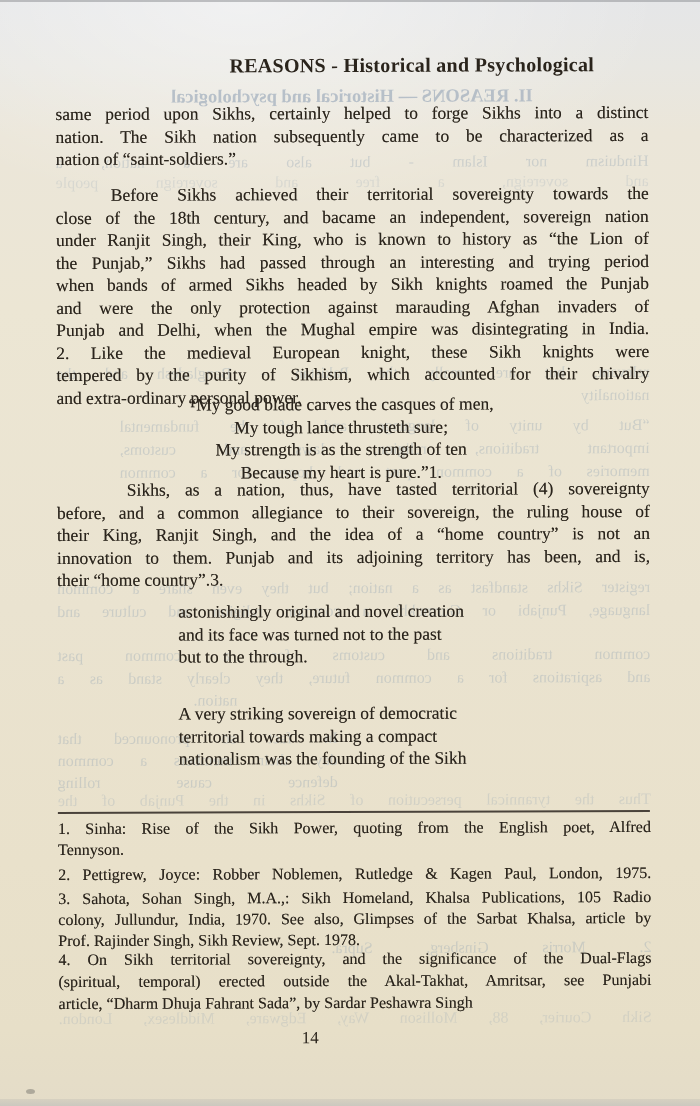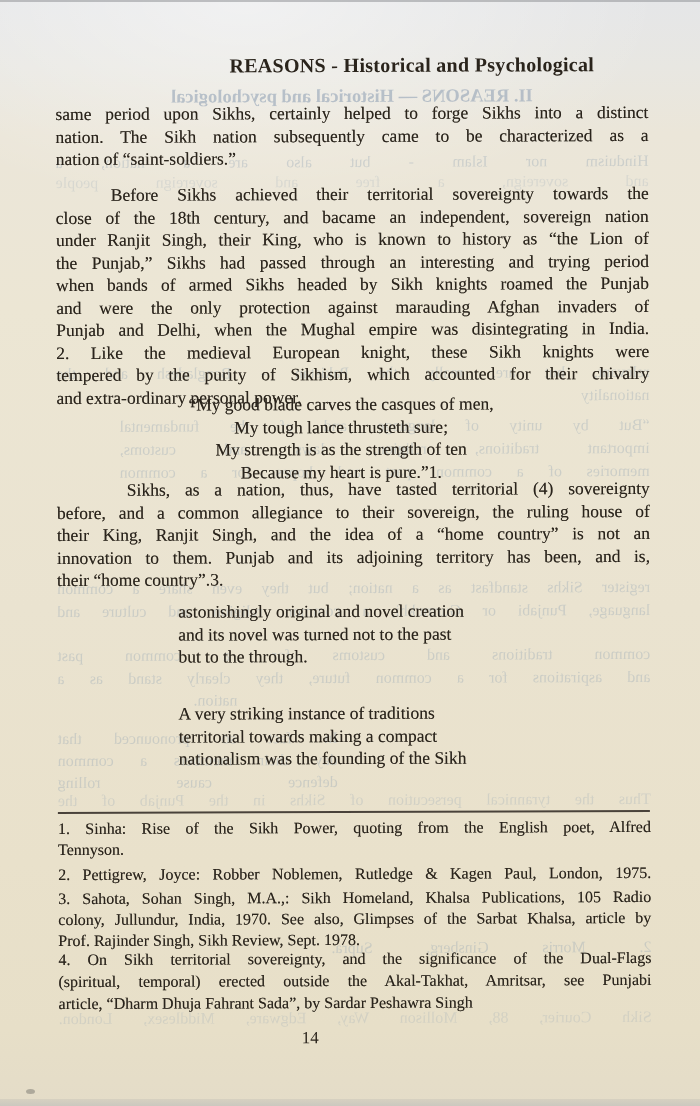--- a/index.html
+++ b/index.html
@@ -97,26 +97,26 @@
     <div class="abs col para" style="top:478px">
       <div class="jline" style="padding-left:70px">Sikhs, as a nation, thus, have tasted territorial (4) sovereignty</div>
       <div class="jline">before, and a common allegiance to their sovereign, the ruling house of</div>
       <div class="jline">their King, Ranjit Singh, and the idea of a “home country” is not an</div>
       <div class="jline">innovation to them.  Punjab and its adjoining territory has been, and is,</div>
       <div class="lastline">their “home country”.3.</div>
     </div>
 
     <div class="abs para quote" style="top:600px">
       <div>astonishingly original and novel creation</div>
-      <div>and its novel was turned not to the past</div>
+      <div>and its face was turned not to the past</div>
       <div>but to the through.</div>
     </div>
 
     <div class="abs para quote" style="top:702px">
-      <div>A very striking instance of traditions</div>
+      <div>A very striking sovereign of democratic</div>
       <div>territorial towards making a compact</div>
       <div>nationalism was the founding of the Sikh</div>
     </div>
 
     <div class="abs rule"></div>
 
     <div class="abs col para fn" style="top:817px">
       <div class="jline">1.  Sinha:  Rise  of  the  Sikh  Power,  quoting  from  the  English  poet,  Alfred</div>
       <div class="lastline">Tennyson.</div>
     </div>

